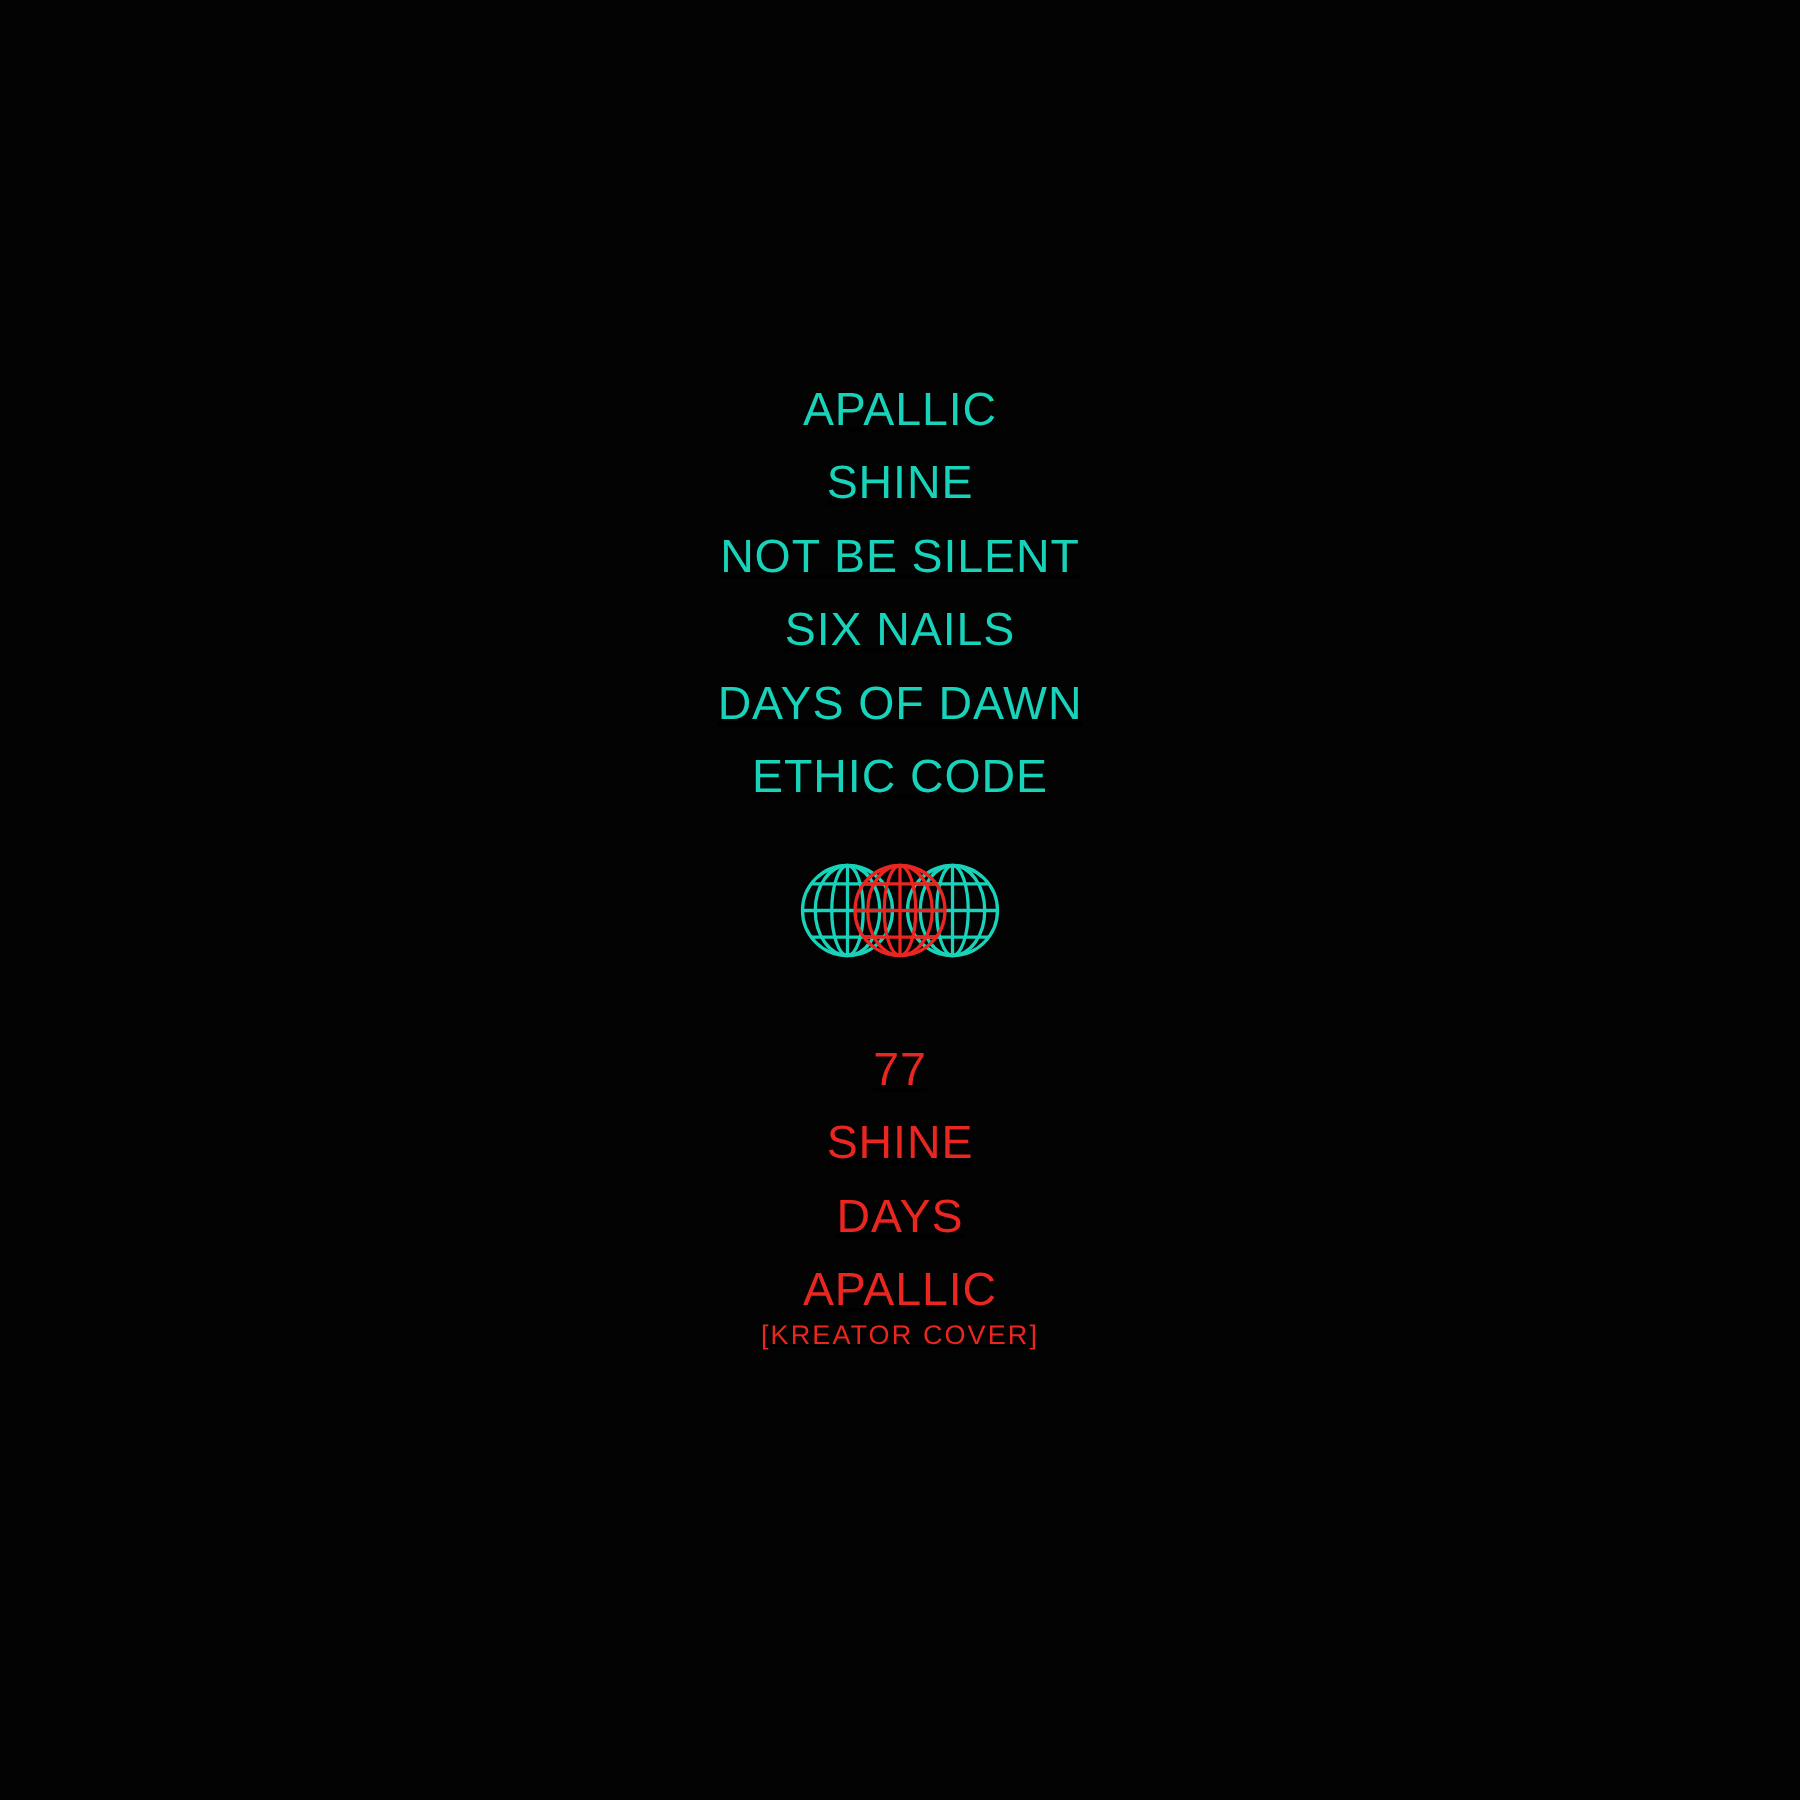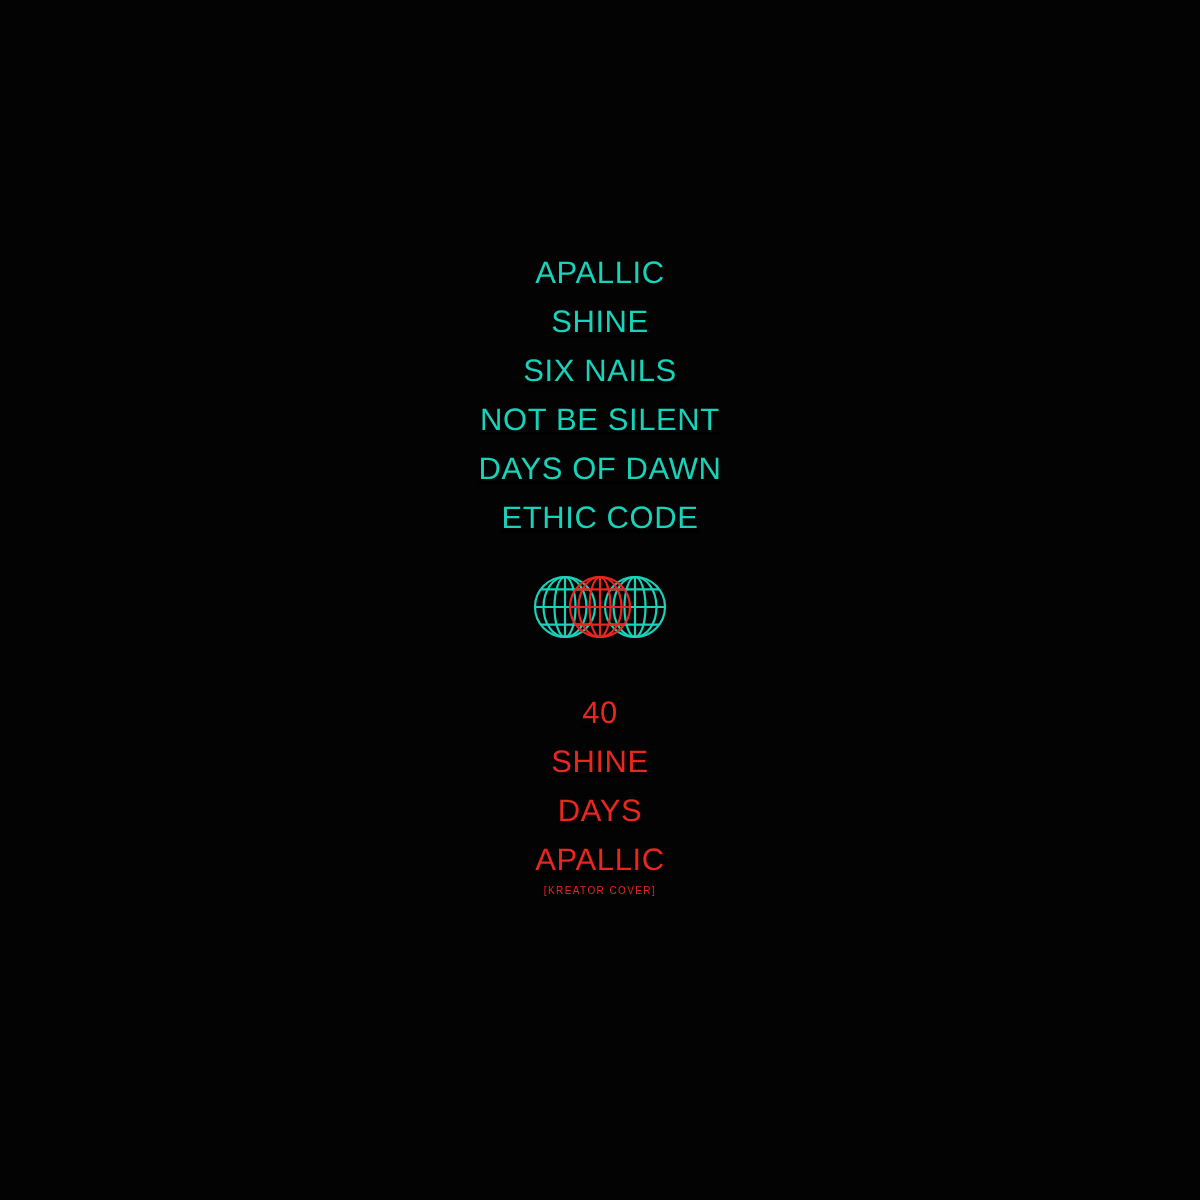--- a/index.html
+++ b/index.html
@@ -35,21 +35,21 @@
     text-align:center;
     text-rendering:geometricPrecision;
   }
   .side-a { position:absolute; top:248px; left:0; right:0; }
   .side-a .track { color:#18d3ba; }
 
   .side-b { position:absolute; top:688px; left:0; right:0; }
   .side-b .track { color:#ea2620; }
 
   .track-sub {
-    font-size:10px;
+    font-size:18px;
     line-height:17px;
     letter-spacing:1.4px;
     color:#ea2620;
     white-space:nowrap;
     text-align:center;
     margin-top:-2px;
   }
 
   
   #logo-wrap {
@@ -64,22 +64,22 @@
   #logo-wrap svg { display:block; width:142px; height:70px; }
 </style>
 </head>
 <body>
 
 <div id="album-art">
 
   <div class="tracklist side-a">
     <div class="track">APALLIC</div>
     <div class="track">SHINE</div>
+    <div class="track">NOT BE SILENT</div>
     <div class="track">SIX NAILS</div>
-    <div class="track">NOT BE SILENT</div>
     <div class="track">DAYS OF DAWN</div>
     <div class="track">ETHIC CODE</div>
   </div>
 
   <div id="logo-wrap">
     <svg viewBox="0 0 142 70" xmlns="http://www.w3.org/2000/svg">
 
       <g fill="none" stroke="#18d3ba" stroke-width="2.2">
         <circle cx="36" cy="37" r="30"></circle>
         <line x1="36" y1="7" x2="36" y2="67"></line>
@@ -106,20 +106,20 @@
         <line x1="41.2" y1="37" x2="100.8" y2="37"></line>
         <ellipse cx="71" cy="37" rx="10.5" ry="30"></ellipse>
         <ellipse cx="71" cy="37" rx="21.5" ry="30"></ellipse>
         <path d="M46.8 19.3 H95.2"></path>
         <path d="M46.8 54.7 H95.2"></path>
       </g>
     </svg>
   </div>
 
   <div class="tracklist side-b">
-    <div class="track">40</div>
+    <div class="track">77</div>
     <div class="track">SHINE</div>
     <div class="track">DAYS</div>
     <div class="track">APALLIC</div>
     <div class="track-sub">[KREATOR COVER]</div>
   </div>
 
 </div>
 
 </body></html>

